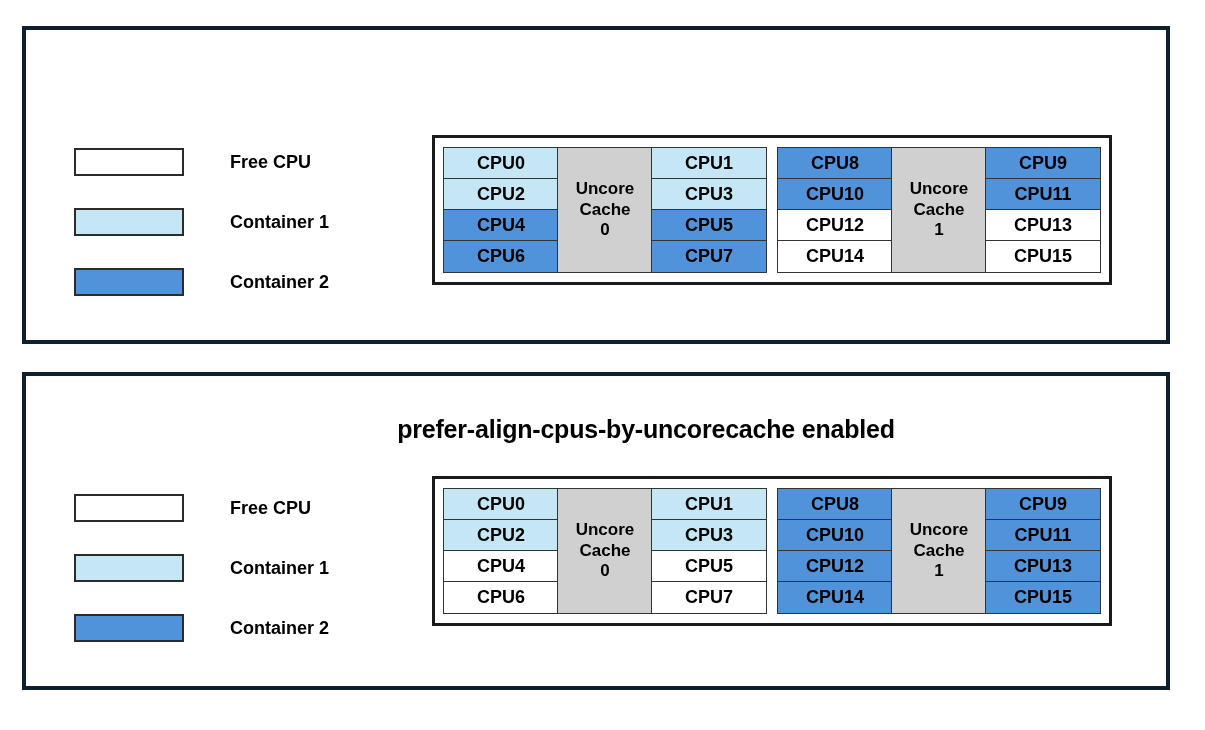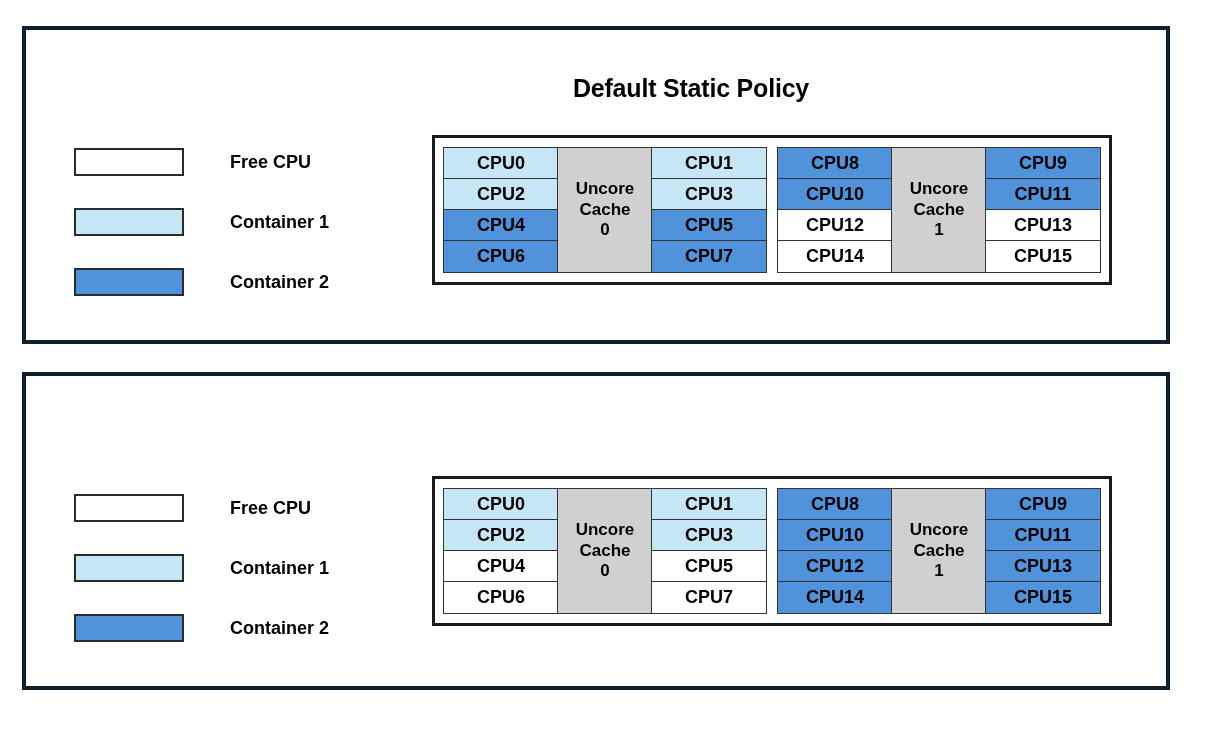--- a/index.html
+++ b/index.html
@@ -119,21 +119,20 @@
     font-weight: bold;
     color: #000000;
     line-height: 1.22;
   }
 </style>
 </head>
 <body>
 
 <section class="panel" id="panel-1">
 
-  <div class="panel-title">Default Static Policy</div>
 
   <div class="legend">
     <div class="legend-row">
       <span class="legend-swatch" style="background-color: rgb(255, 255, 255);"></span>
       <span class="legend-label">Free CPU</span>
     </div>
     <div class="legend-row">
       <span class="legend-swatch" style="background-color: rgb(197, 230, 244);"></span>
       <span class="legend-label">Container 1</span>
     </div>
@@ -183,20 +182,21 @@
         <div class="cpu-cell" style="background-color: rgb(255, 255, 255);">CPU13</div>
         <div class="cpu-cell" style="background-color: rgb(255, 255, 255);">CPU15</div>
       </div>
     </div>
 
   </div>
 </section>
 
 <section class="panel" id="panel-2">
 
+  <div class="panel-title">prefer-align-cpus-by-uncorecache enabled</div>
 
   <div class="legend">
     <div class="legend-row">
       <span class="legend-swatch" style="background-color: rgb(255, 255, 255);"></span>
       <span class="legend-label">Free CPU</span>
     </div>
     <div class="legend-row">
       <span class="legend-swatch" style="background-color: rgb(197, 230, 244);"></span>
       <span class="legend-label">Container 1</span>
     </div>

